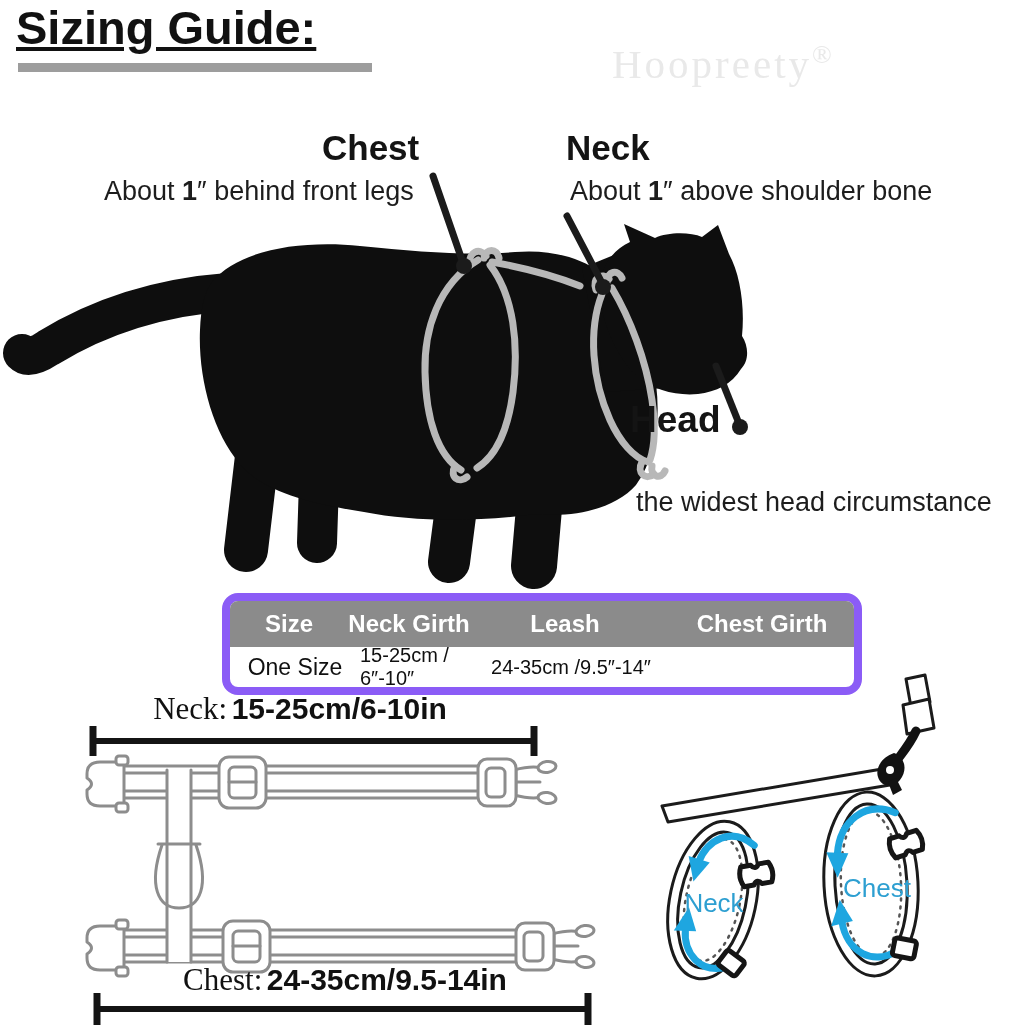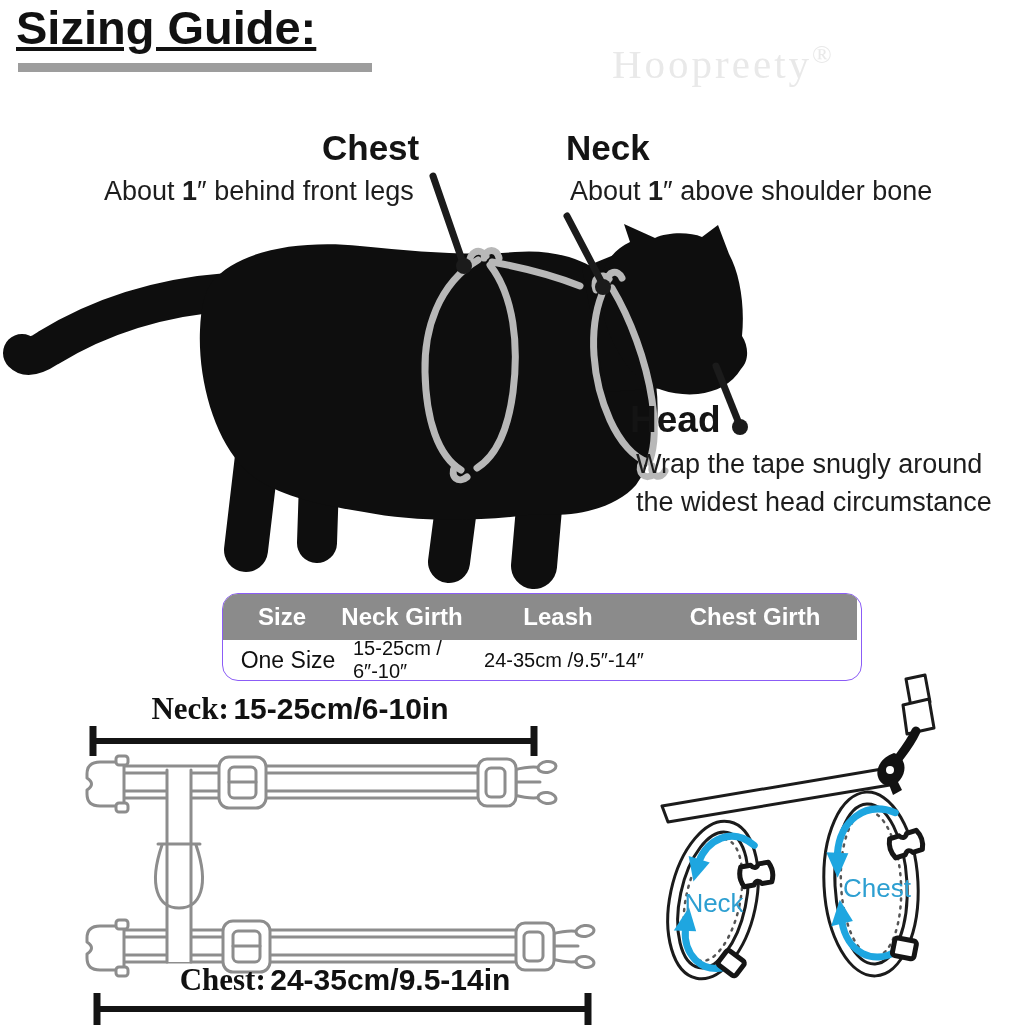--- a/index.html
+++ b/index.html
@@ -19,33 +19,33 @@
   .anno-d b{font-weight:bold;}
   #chest-heading{left:322px;top:128px;}
   #chest-desc{left:104px;top:176px;}
   #neck-heading{left:566px;top:128px;}
   #neck-desc{left:570px;top:176px;}
   #head-heading{left:630px;top:399px;font-size:37px;}
   #head-desc1{left:636px;top:449px;}
   #head-desc2{left:636px;top:487px;}
 
   
-  #size-table{left:222px;top:593px;width:640px;border:1px solid #8b5cf6;border-radius:16px;
+  #size-table{left:222px;top:593px;width:640px;border:8px solid #8b5cf6;border-radius:16px;
               overflow:hidden;background:#fff;box-sizing:border-box;}
   .st-row{display:grid;grid-template-columns:118px 122px 190px 204px;}
   .st-header .cell{background:var(--table-header-gray);color:#fff;font-weight:bold;font-size:24px;
                    height:46px;display:flex;align-items:center;justify-content:center;}
   .st-body .cell{height:40px;font-size:23px;display:flex;align-items:center;justify-content:center;color:#101010;padding-left:12px;}
   .cell.small{font-size:20px;}
 
   
   .strap-label{white-space:nowrap;text-align:center;color:#111;}
   #neck-strap-label{left:100px;top:691px;width:400px;}
   #chest-strap-label{left:145px;top:962px;width:400px;}
-  .serif-label{font-family:"Liberation Serif",serif;font-weight:bold;font-size:31px;}
+  .serif-label{font-family:"Liberation Serif",serif;font-weight:normal;font-size:31px;}
   .bold-val{font-weight:bold;font-size:30px;}
 
   
   .loop-label{font-size:26px;color:var(--accent-blue);text-align:center;}
   #neck-loop-label{left:681px;top:888px;width:66px;}
   #chest-loop-label{left:835px;top:873px;width:84px;}
 
   
   .cat{fill:#0e0e0e;}
   .catline{stroke:#0e0e0e;fill:none;stroke-linecap:round;}
@@ -226,21 +226,20 @@
   <div class="abs" id="title-underline"></div>
   <div class="abs" id="watermark"><span>Hoopreety</span><sup>®</sup></div>
 
   <div class="abs anno-h" id="chest-heading">Chest</div>
   <div class="abs anno-d" id="chest-desc"><span>About </span><b>1</b><span>″ behind front legs</span></div>
 
   <div class="abs anno-h" id="neck-heading">Neck</div>
   <div class="abs anno-d" id="neck-desc"><span>About </span><b>1</b><span>″ above shoulder bone</span></div>
 
   <div class="abs anno-h" id="head-heading">Head</div>
-  <div class="abs anno-d" id="head-desc1">Wrap the tape snugly around</div>
   <div class="abs anno-d" id="head-desc2">the widest head circumstance</div>
 
   <div class="abs" id="size-table">
     <div class="st-row st-header">
       <div class="cell">Size</div>
       <div class="cell">Neck Girth</div>
       <div class="cell">Leash</div>
       <div class="cell">Chest Girth</div>
     </div>
     <div class="st-row st-body">

